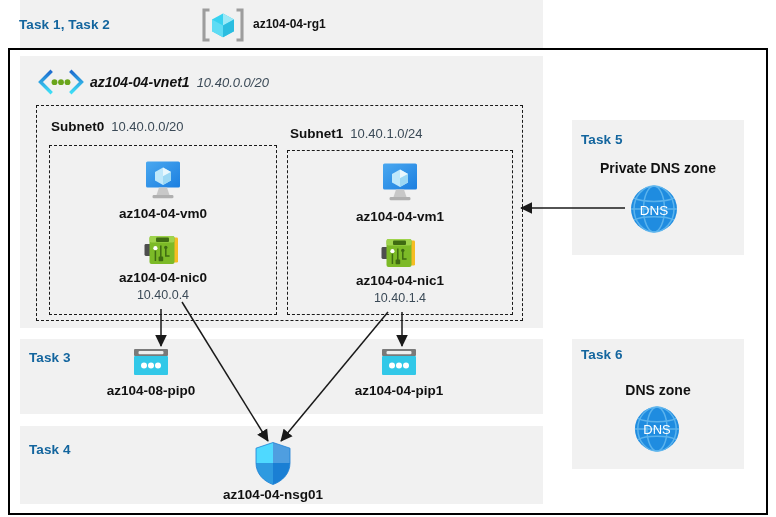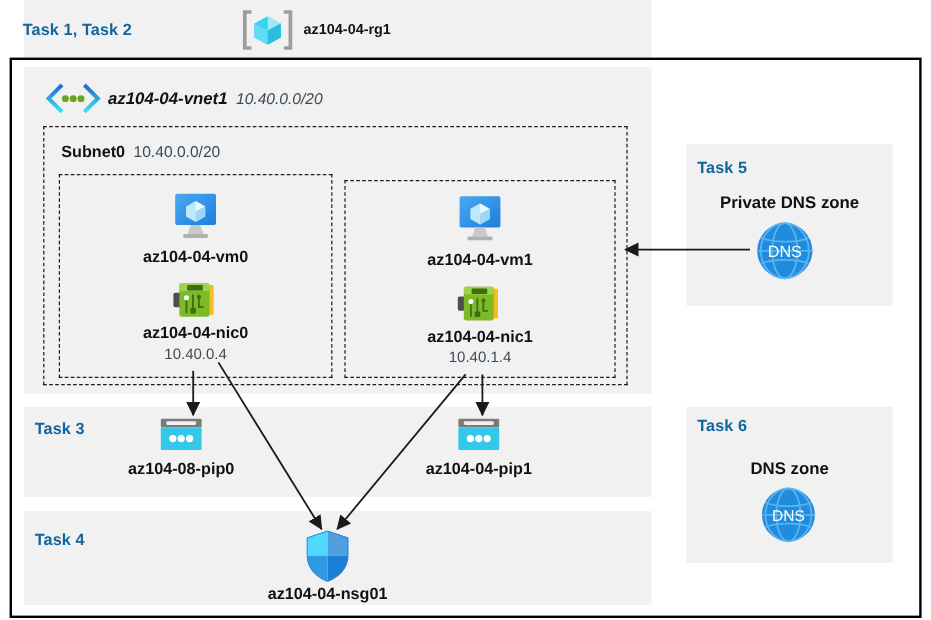--- a/index.html
+++ b/index.html
@@ -128,20 +128,24 @@
       <path d="M16.8 11.5 L16.8 27" stroke="#3f6b12" stroke-width="1.5" fill="none"></path>
       <path d="M21.8 14.5 L21.8 22 L25.6 22" stroke="#3f6b12" stroke-width="1.5" fill="none"></path>
       <circle cx="21.8" cy="13.4" r="1.7" fill="#3f6b12"></circle>
       <rect x="14.6" y="22.6" width="4.6" height="4.6" rx="0.8" fill="#3f6b12"></rect>
     </svg>
   </div>
 
   <div class="abs center-t name-bold" style="left:83px;top:270px;width:160px;">az104-04-nic0</div>
   <div class="abs ipaddr" style="left:83px;top:288px;width:160px;">10.40.0.4</div>
 
+  <div class="abs row-line" style="left:290px;top:126px;">
+    <span class="name-bold">Subnet1</span>
+    <span class="cidr">10.40.1.0/24</span>
+  </div>
 
   <div class="abs dashed-inner" style="left:287px;top:150px;width:226px;height:165px;"></div>
 
   <div class="abs" style="left:374px;top:162px;width:52px;height:42px;">
     <svg width="52" height="42" viewBox="0 0 52 42">
       <defs>
         <linearGradient id="vmg1" x1="0" y1="0" x2="1" y2="1">
           <stop offset="0" stop-color="#4aa8f0"></stop>
             <stop offset="1" stop-color="#1c7fe0"></stop>
         </linearGradient>

